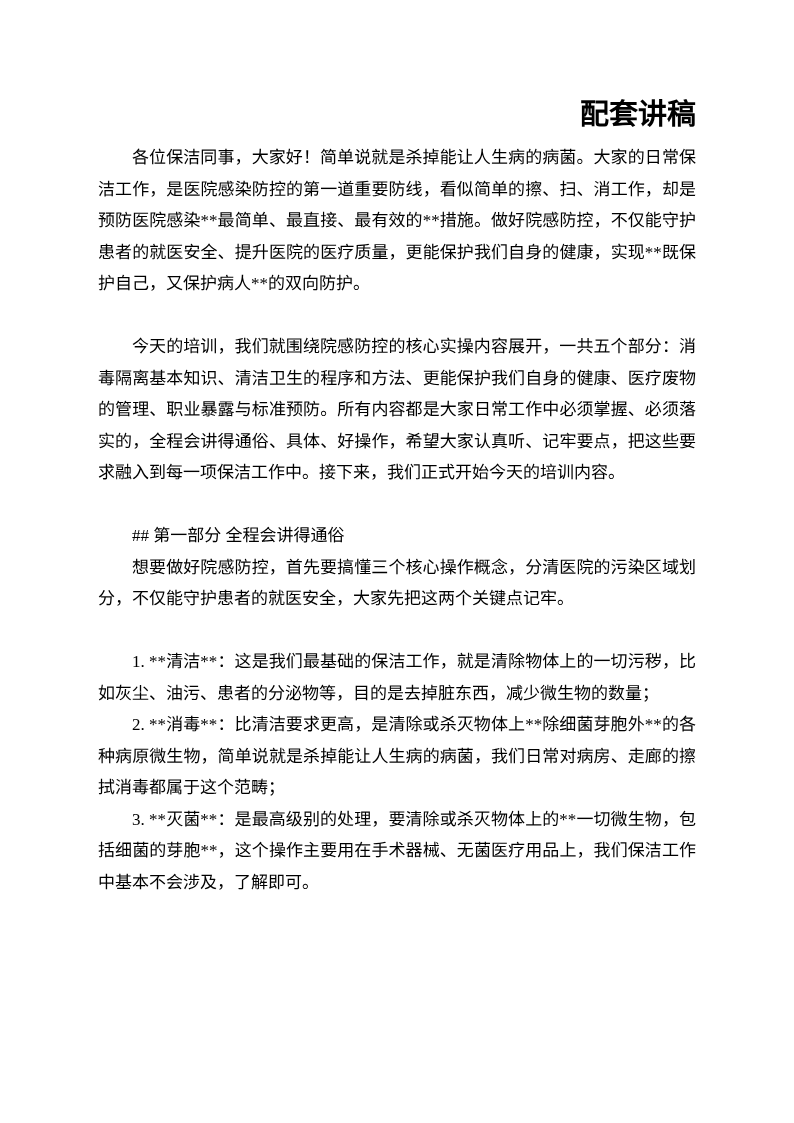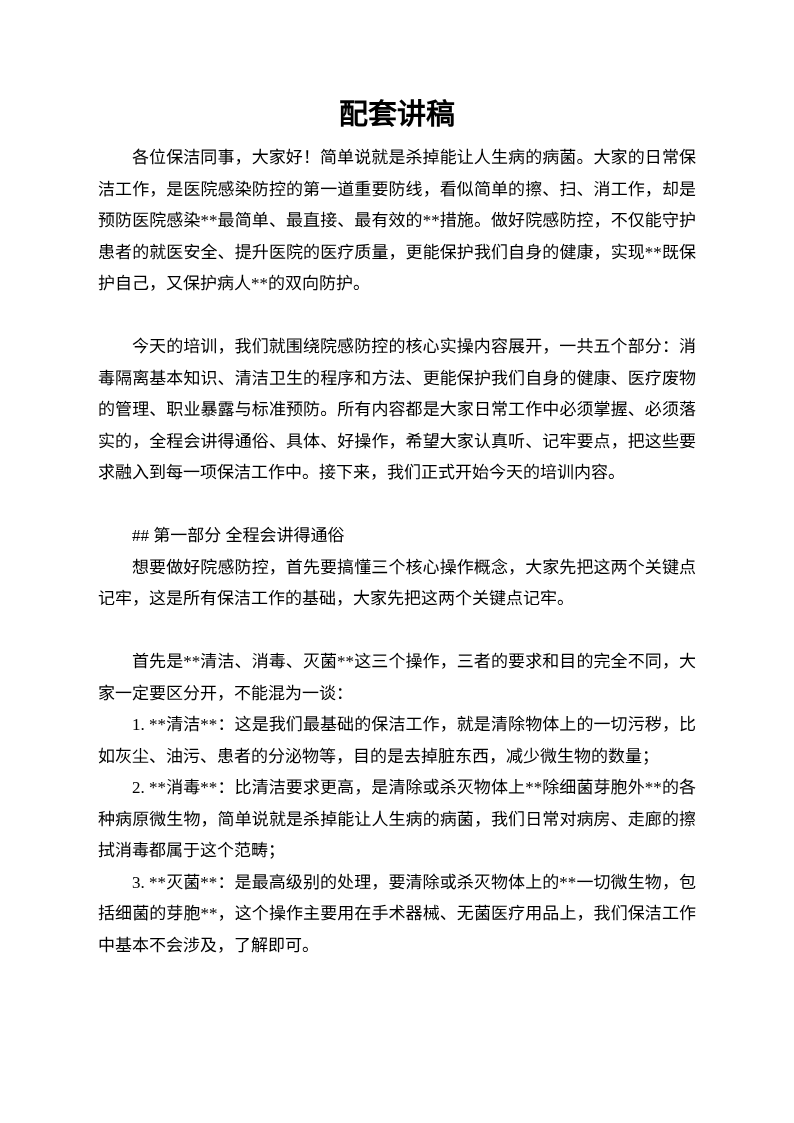--- a/index.html
+++ b/index.html
@@ -19,21 +19,21 @@
   }
   .content {
     position: absolute;
     left: 98px;
     top: 94px;
     width: 598px;
   }
   .doc-title {
     font-size: 29px;
     font-weight: bold;
-    text-align: center;
+    text-align: right;
     line-height: 40px;
     margin: 0 0 8px 0;
   }
   .para, .heading, .list-item {
     font-size: 17px;
     line-height: 31.5px;
     text-align: justify;
     text-indent: 34px;
     margin: 0;
     word-break: break-all;
@@ -49,23 +49,22 @@
   <div class="content">
 
     <h1 class="doc-title">配套讲稿</h1>
 
     <p class="para gap-after">各位保洁同事，大家好！简单说就是杀掉能让人生病的病菌。大家的日常保洁工作，是医院感染防控的第一道重要防线，看似简单的擦、扫、消工作，却是预防医院感染**最简单、最直接、最有效的**措施。做好院感防控，不仅能守护患者的就医安全、提升医院的医疗质量，更能保护我们自身的健康，实现**既保护自己，又保护病人**的双向防护。</p>
 
     <p class="para gap-after">今天的培训，我们就围绕院感防控的核心实操内容展开，一共五个部分：消毒隔离基本知识、清洁卫生的程序和方法、更能保护我们自身的健康、医疗废物的管理、职业暴露与标准预防。所有内容都是大家日常工作中必须掌握、必须落实的，全程会讲得通俗、具体、好操作，希望大家认真听、记牢要点，把这些要求融入到每一项保洁工作中。接下来，我们正式开始今天的培训内容。</p>
 
     <p class="heading">## 第一部分 全程会讲得通俗</p>
 
-    <p class="para gap-after">想要做好院感防控，首先要搞懂三个核心操作概念，大家先把这两个关键点记牢，这是所有保洁工作的基础，大家先把这两个关键点记牢。</p>
+    <p class="para gap-after">想要做好院感防控，首先要搞懂三个核心操作概念，分清医院的污染区域划分，不仅能守护患者的就医安全，大家先把这两个关键点记牢。</p>
 
-    <p class="para">首先是**清洁、消毒、灭菌**这三个操作，三者的要求和目的完全不同，大家一定要区分开，不能混为一谈：</p>
 
     <p class="list-item">1. **清洁**：这是我们最基础的保洁工作，就是清除物体上的一切污秽，比如灰尘、油污、患者的分泌物等，目的是去掉脏东西，减少微生物的数量；</p>
 
     <p class="list-item">2. **消毒**：比清洁要求更高，是清除或杀灭物体上**除细菌芽胞外**的各种病原微生物，简单说就是杀掉能让人生病的病菌，我们日常对病房、走廊的擦拭消毒都属于这个范畴；</p>
 
     <p class="list-item">3. **灭菌**：是最高级别的处理，要清除或杀灭物体上的**一切微生物，包括细菌的芽胞**，这个操作主要用在手术器械、无菌医疗用品上，我们保洁工作中基本不会涉及，了解即可。</p>
 
   </div>
 </div>
 

